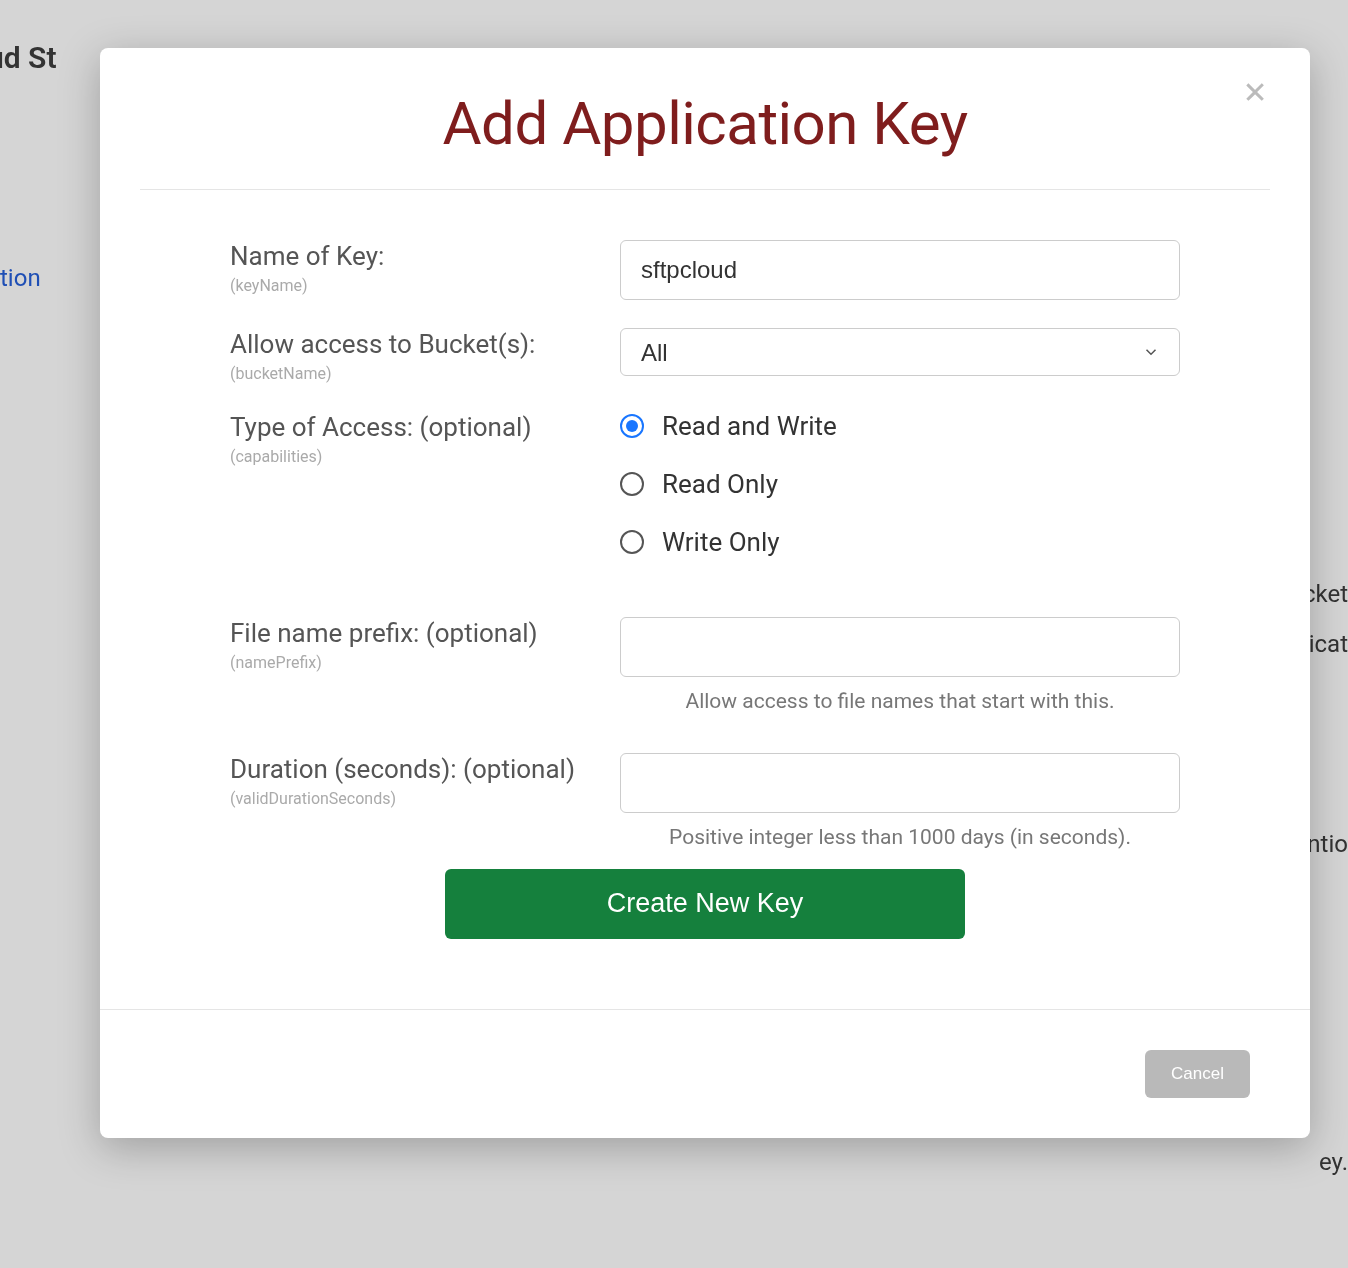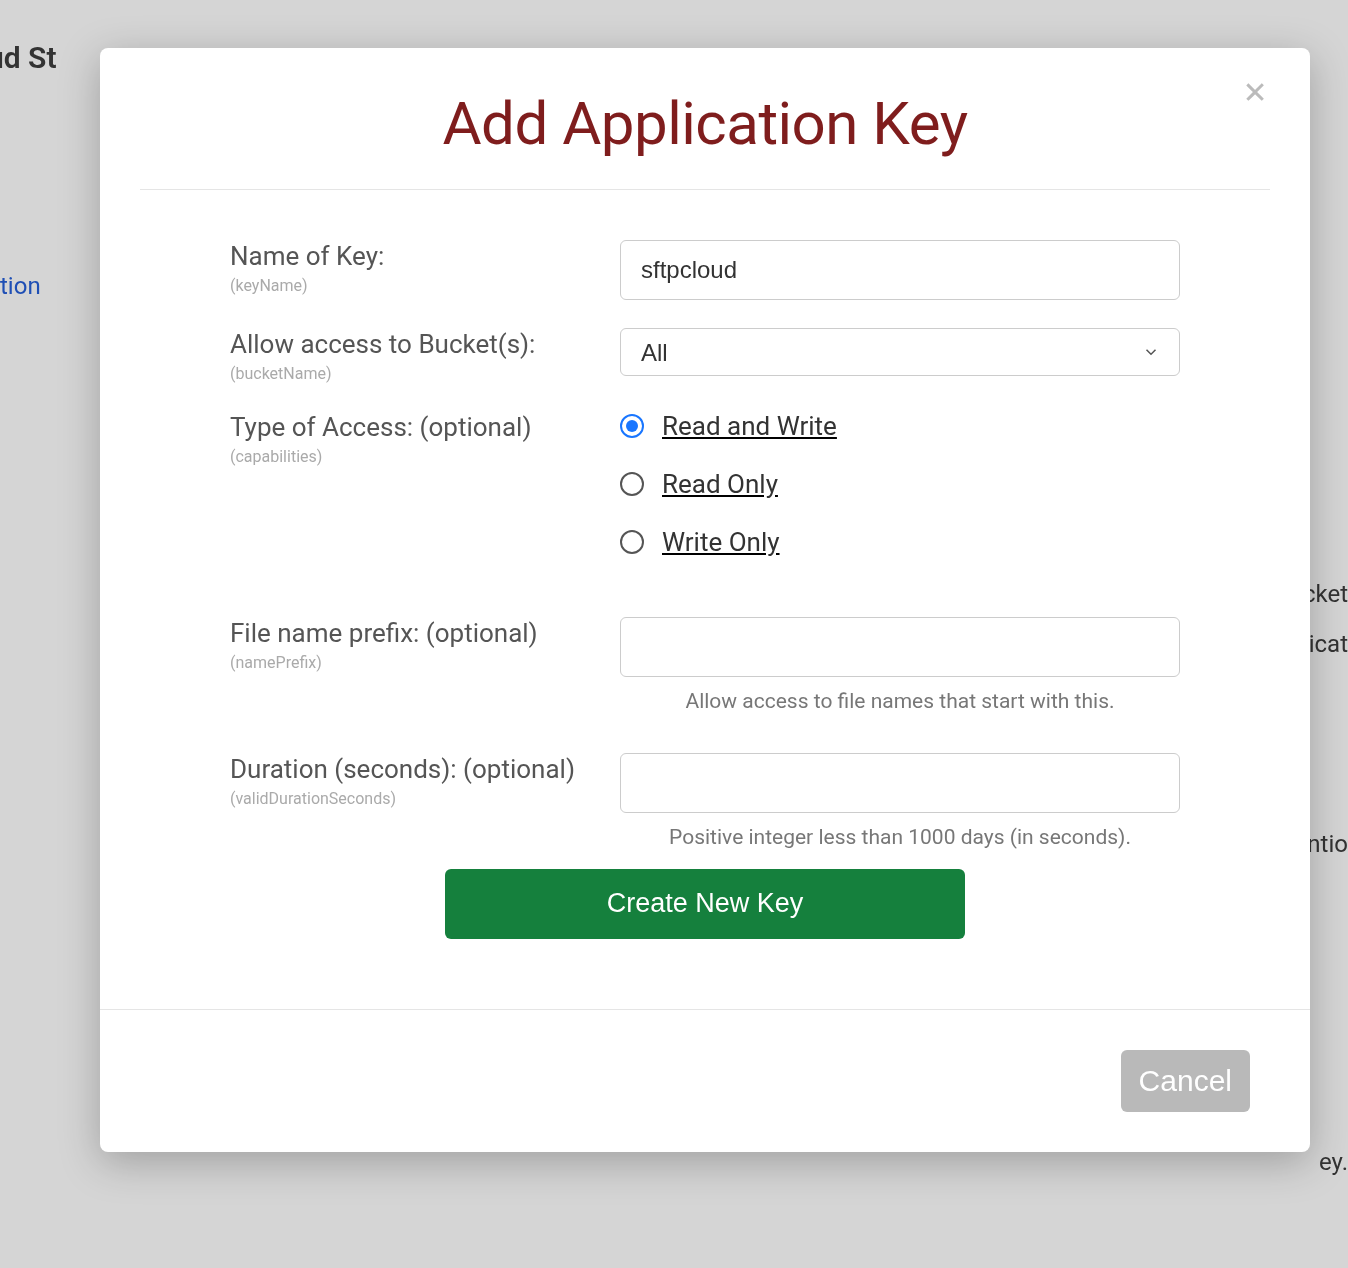--- a/index.html
+++ b/index.html
@@ -23,21 +23,21 @@
     .bg-text1 {
       position: absolute;
       top: 40px;
       left: -30px;
       font-size: 30px;
       font-weight: 600;
       color: #333;
     }
     .bg-text2 {
       position: absolute;
-      top: 272px;
+      top: 264px;
       left: 0;
       font-size: 24px;
       color: #1f4fb5;
     }
     .bg-text3 {
       position: absolute;
       top: 580px;
       right: 0;
       font-size: 24px;
       color: #333;
@@ -173,21 +173,20 @@
     }
     .radio-group {
       display: flex;
       flex-direction: column;
       gap: 28px;
     }
     .radio-item {
       display: flex;
       align-items: center;
       cursor: pointer;
-      text-decoration: underline;
     }
     .radio-circle {
       width: 24px;
       height: 24px;
       border: 2px solid #555;
       border-radius: 50%;
       margin-right: 18px;
       display: flex;
       align-items: center;
       justify-content: center;
@@ -226,24 +225,24 @@
     }
     .modal-footer {
       border-top: 1px solid #e5e5e5;
       padding: 40px 60px;
       display: flex;
       justify-content: flex-end;
     }
     .cancel-btn {
       background: #b9b9b9;
       color: #fff;
-      font-size: 30px;
+      font-size: 17px;
       border: none;
       border-radius: 6px;
-      padding: 14px 18px;
+      padding: 14px 26px;
       cursor: pointer;
     }
   </style>
 </head>
 <body>
 
 <div class="backdrop">
   <div class="bg-text1">oud St</div>
   <div class="bg-text2">tion</div>
   <div class="bg-text3">ucket</div>

